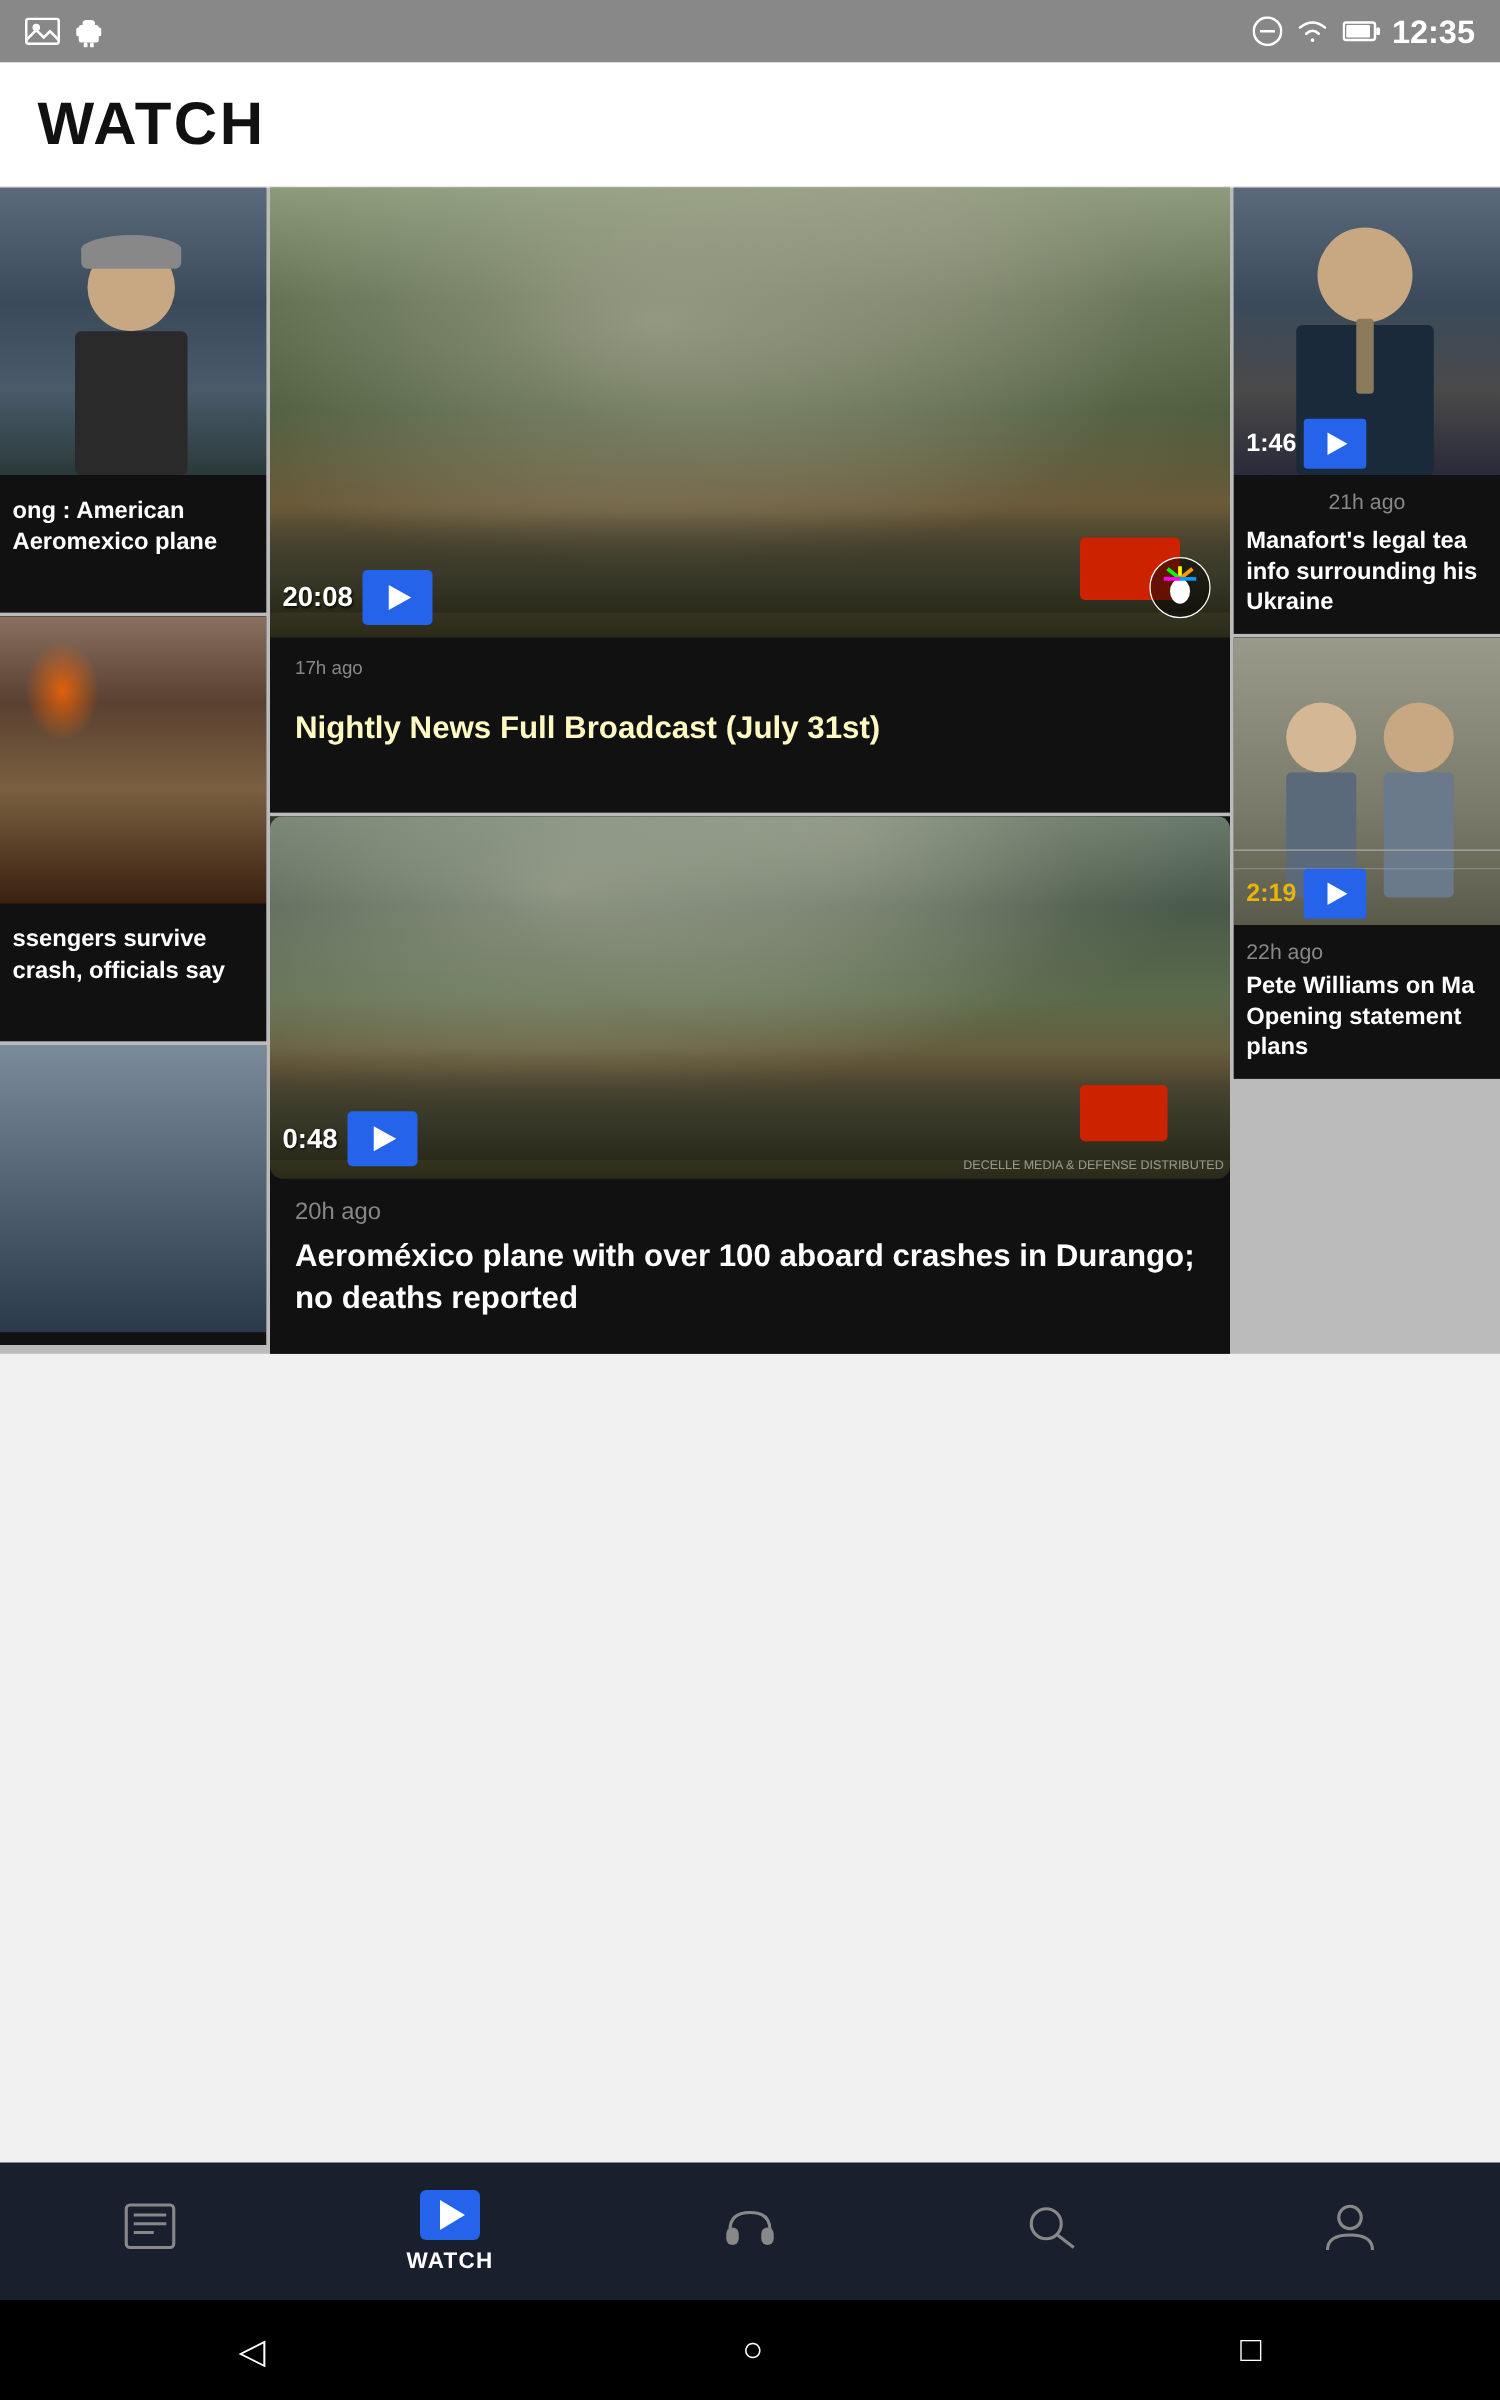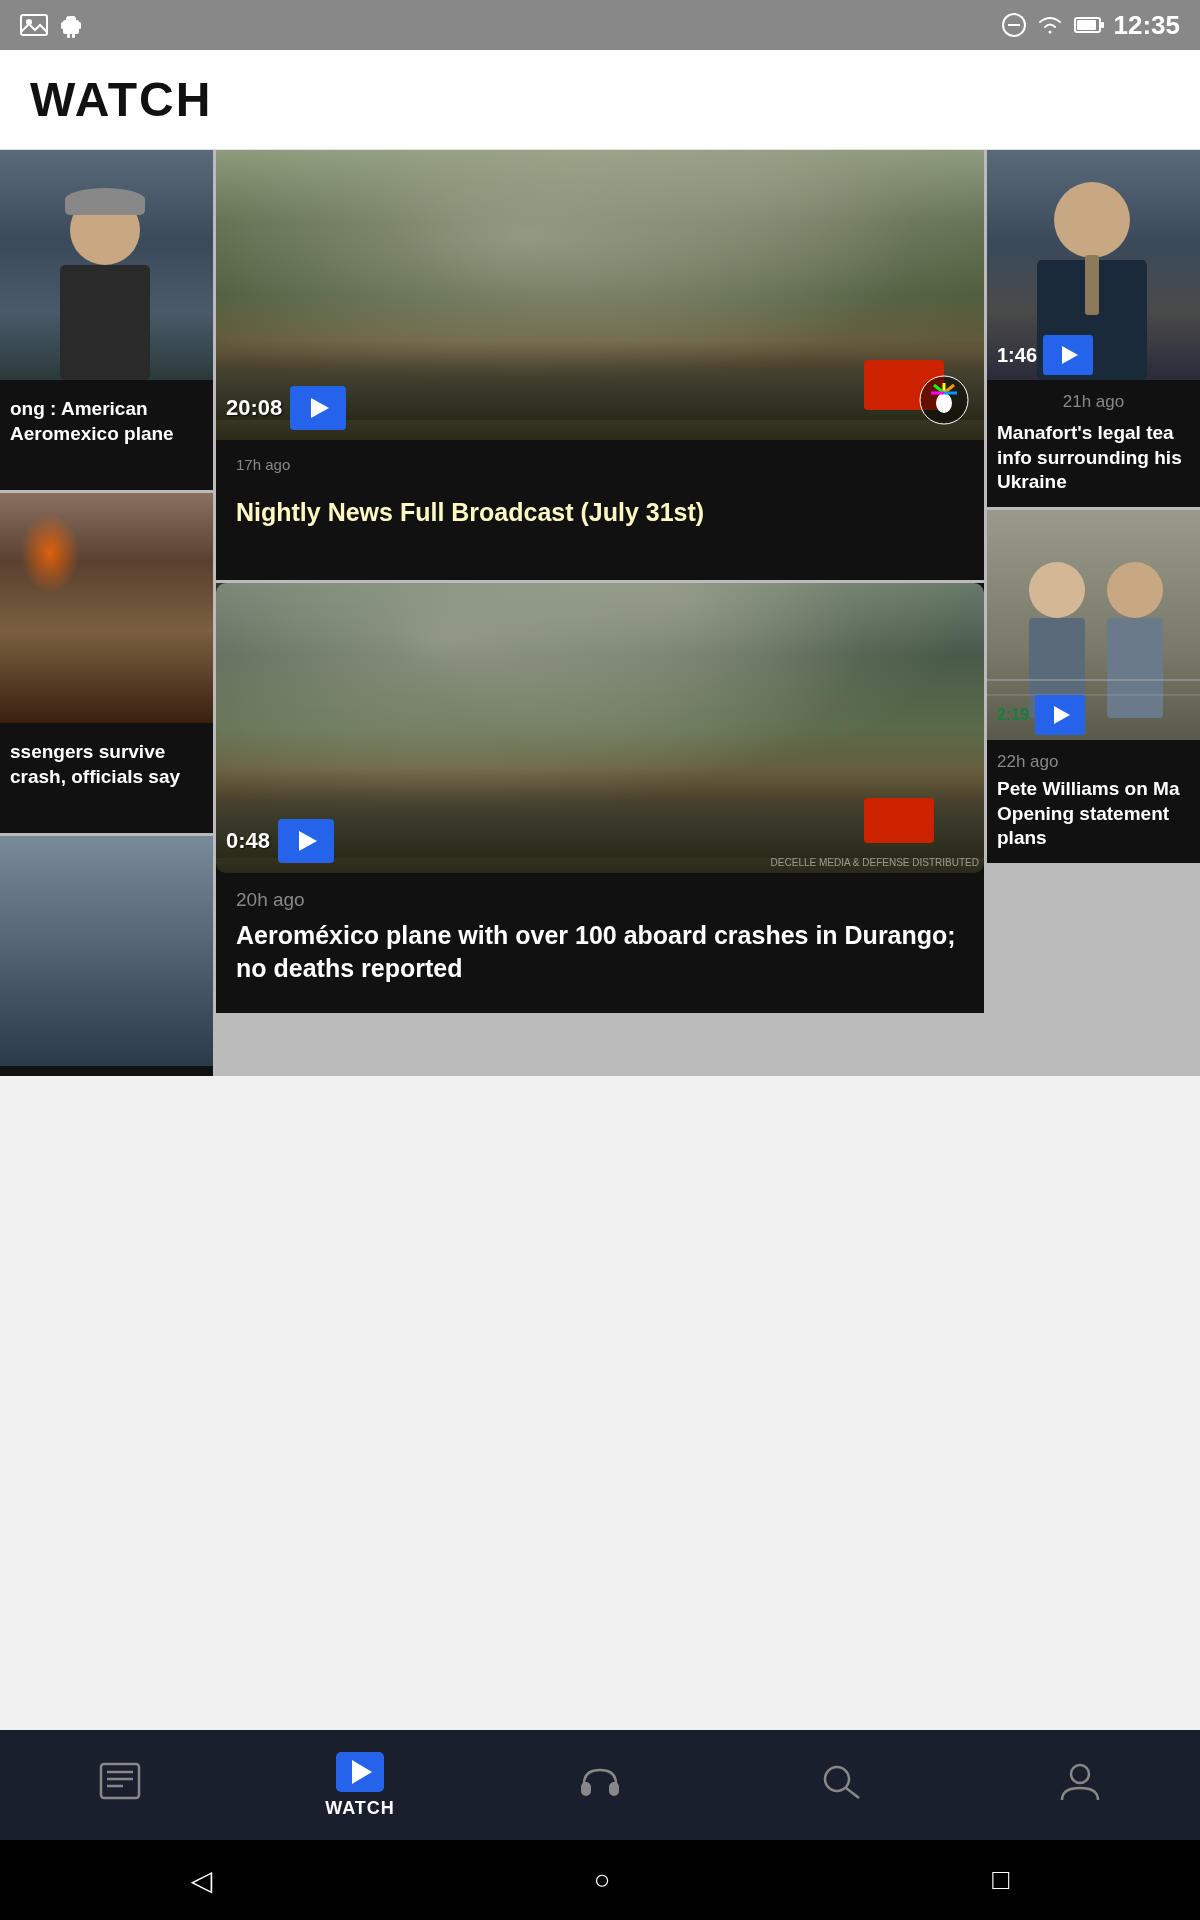--- a/index.html
+++ b/index.html
@@ -344,21 +344,21 @@
       <div class="video-card" style="background:#111;height:240px;overflow:hidden;">
         <div style="width:213px;height:230px;position:relative;overflow:hidden;">
           <div style="width:100%;height:100%;background:linear-gradient(180deg,#7a8a9a 0%,#5a6a7a 40%,#3a4a5a 80%,#2a3a4a 100%);"></div>
         </div>
       </div>
     </div>
 
     <div style="display:flex;flex-direction:column;gap:3px;">
 
       <div class="center-card">
-        <div class="center-thumb" style="position:relative;height:290px;">
+        <div class="center-thumb" style="position:relative;height:360px;">
           <div style="width:100%;height:100%;background:linear-gradient(180deg,#8a9a7a 0%,#5a6a4a 25%,#4a5a3a 50%,#6a5a3a 70%,#2a2a1a 100%);">
 
             <div style="position:absolute;top:0;left:0;right:0;bottom:0;background:radial-gradient(ellipse at 40% 30%,rgba(180,180,160,0.6) 0%,transparent 60%),radial-gradient(ellipse at 70% 10%,rgba(160,160,140,0.5) 0%,transparent 50%);"></div>
 
             <div style="position:absolute;bottom:20px;left:0;right:0;height:80px;background:linear-gradient(180deg,transparent 0%,#3a3a2a 60%,#2a2a1a 100%);"></div>
 
             <div style="position:absolute;bottom:30px;right:40px;width:80px;height:50px;background:#cc2200;border-radius:4px;"></div>
 
             <div style="position:absolute;bottom:15px;right:15px;width:50px;height:50px;">
               <svg width="50" height="50" viewBox="0 0 50 50">
@@ -451,21 +451,21 @@
             <line x1="0" y1="160" x2="213" y2="160" stroke="#aaa" stroke-width="1"></line>
             <line x1="0" y1="175" x2="213" y2="175" stroke="#aaa" stroke-width="0.5"></line>
           </svg>
         </div>
         <div style="background:#111;padding:12px 10px;min-height:110px;">
           <div style="color:#888;font-size:17px;margin-bottom:5px;">22h ago</div>
           <div style="color:white;font-size:19px;font-weight:bold;line-height:1.3;">Pete Williams on Ma Opening statement plans</div>
         </div>
 
         <div style="position:absolute;top:185px;left:10px;display:flex;align-items:center;gap:6px;">
-          <span style="color:#15803d;font-size:16px;font-weight:bold;text-align:center;">2:19</span>
+          <span style="color:#eab308;font-size:20px;font-weight:bold;text-align:center;">2:19</span>
           <div style="width:50px;height:40px;background:#2563eb;display:flex;align-items:center;justify-content:center;border-radius:3px;">
             <div style="width:0;height:0;border-top:9px solid transparent;border-bottom:9px solid transparent;border-left:16px solid white;margin-left:3px;"></div>
           </div>
         </div>
       </div>
 
     </div>
 
   </div>
 </div>

